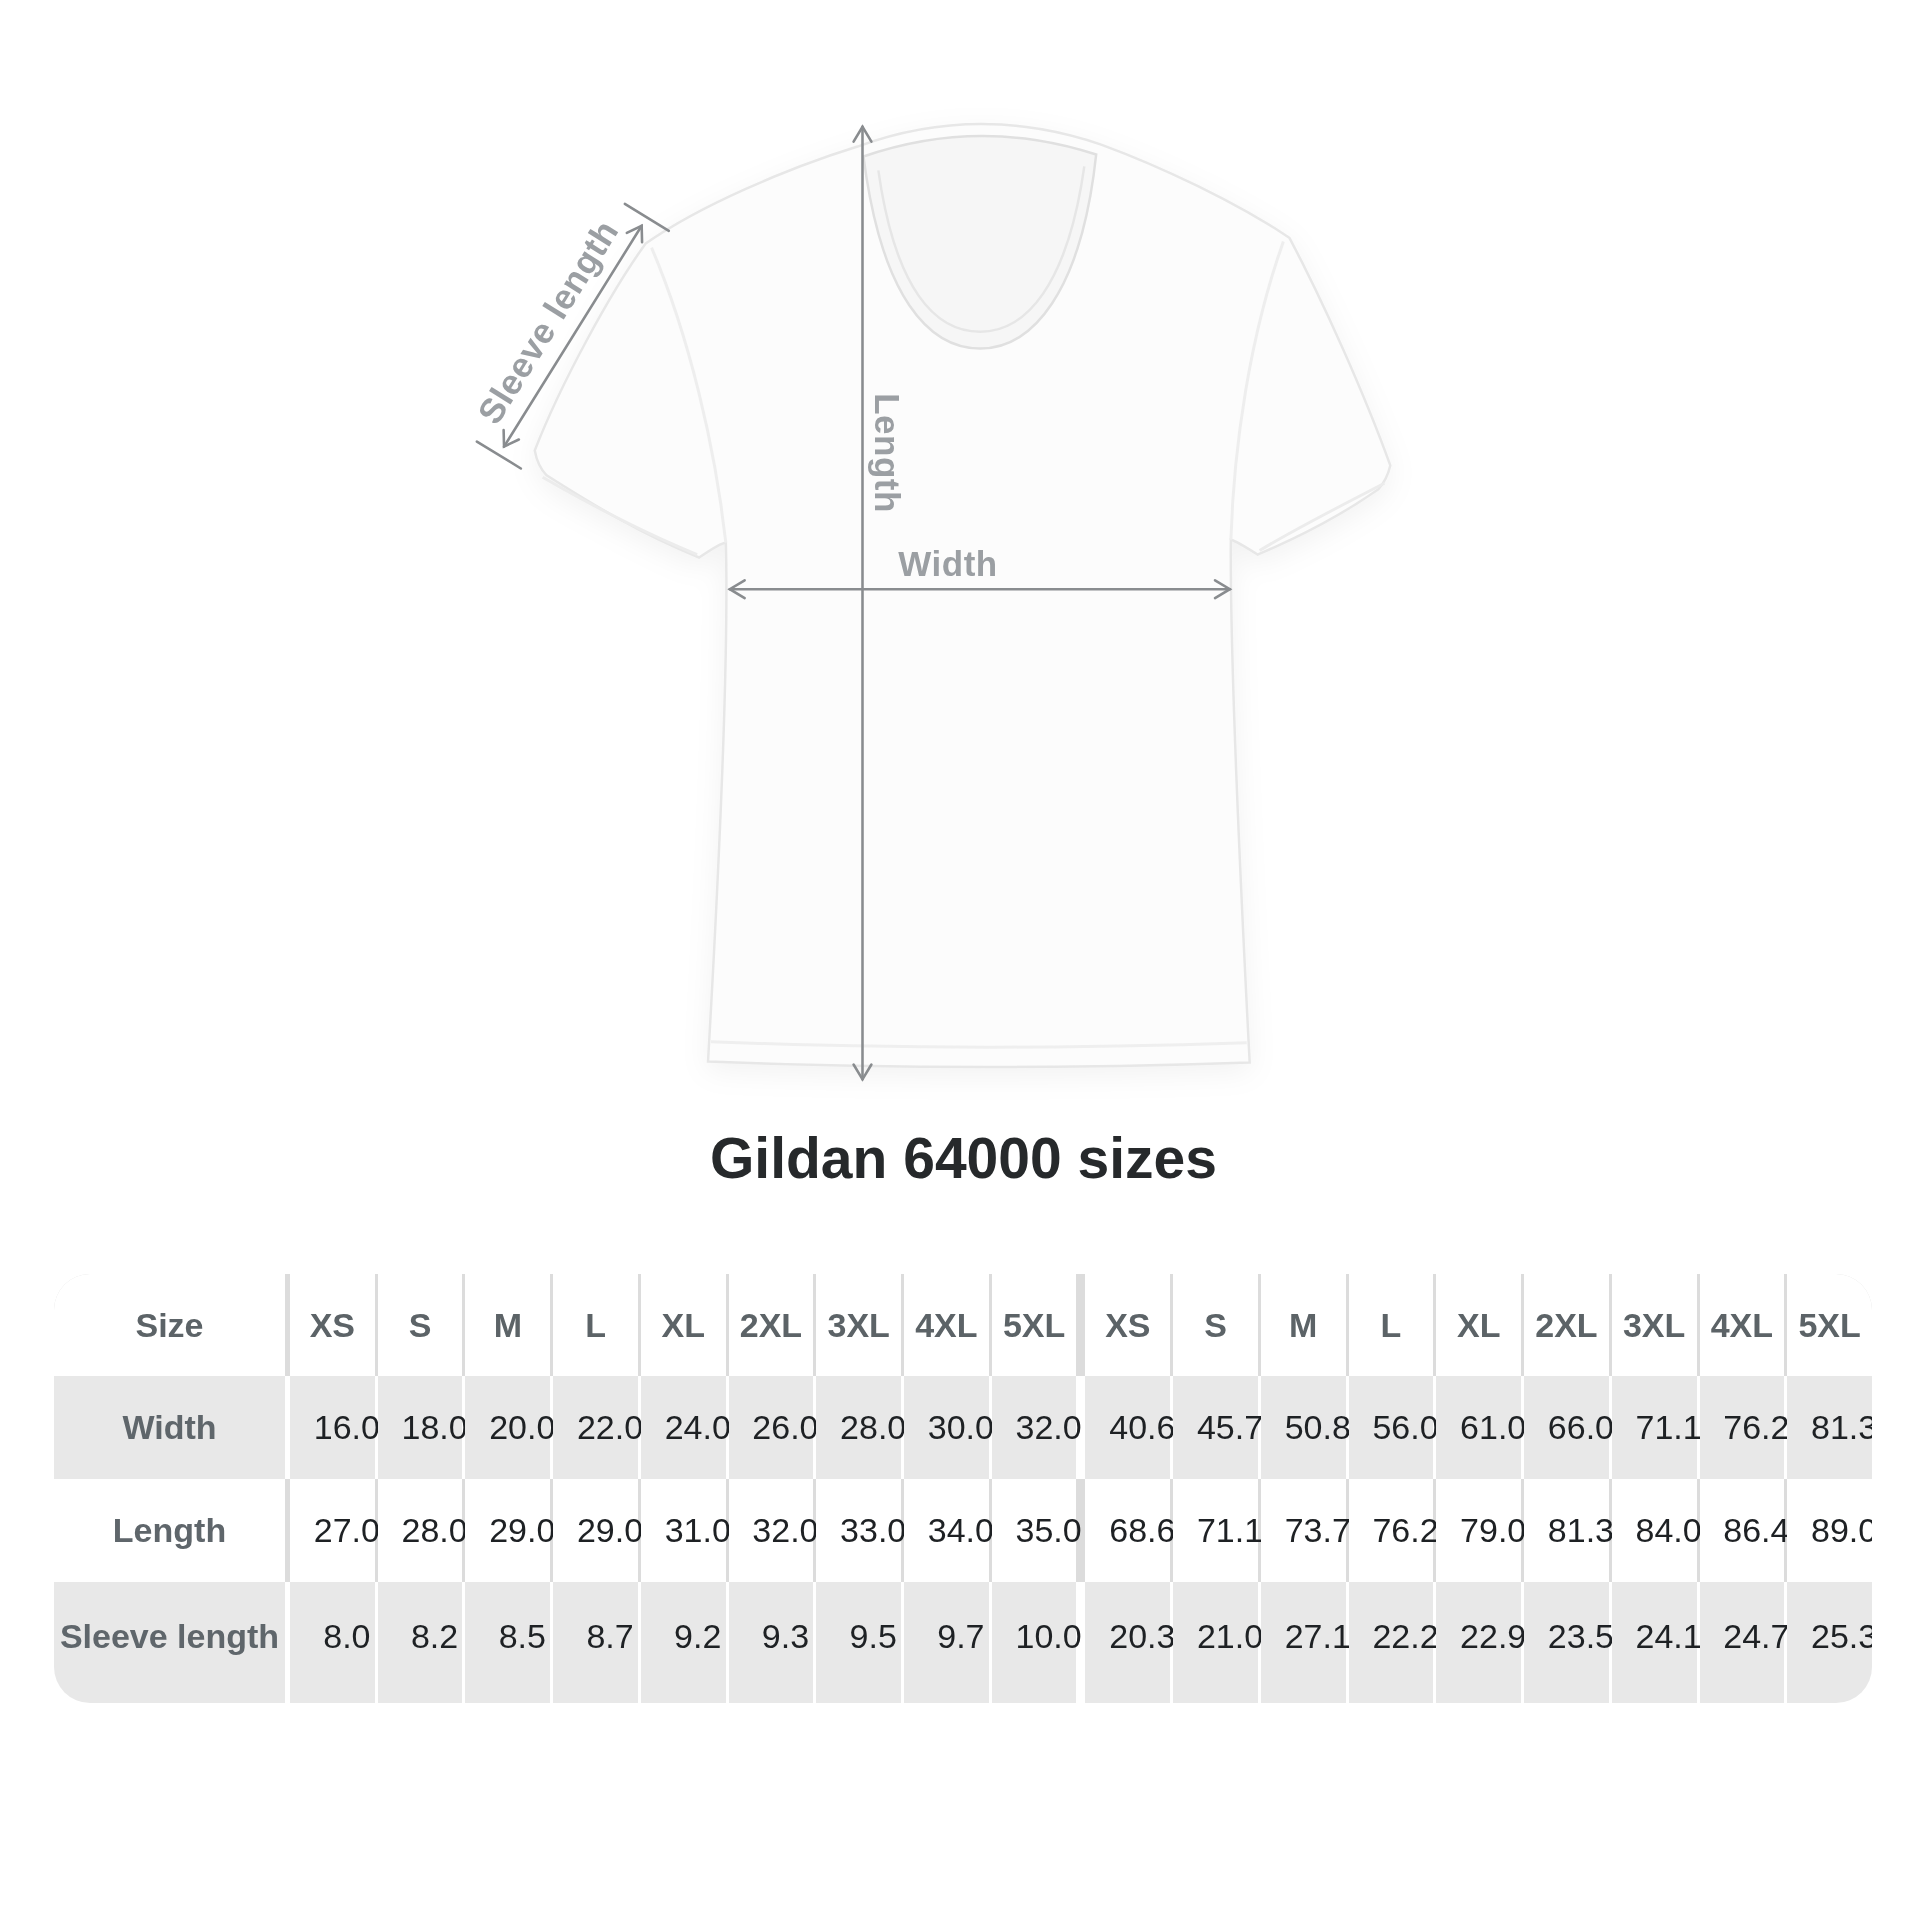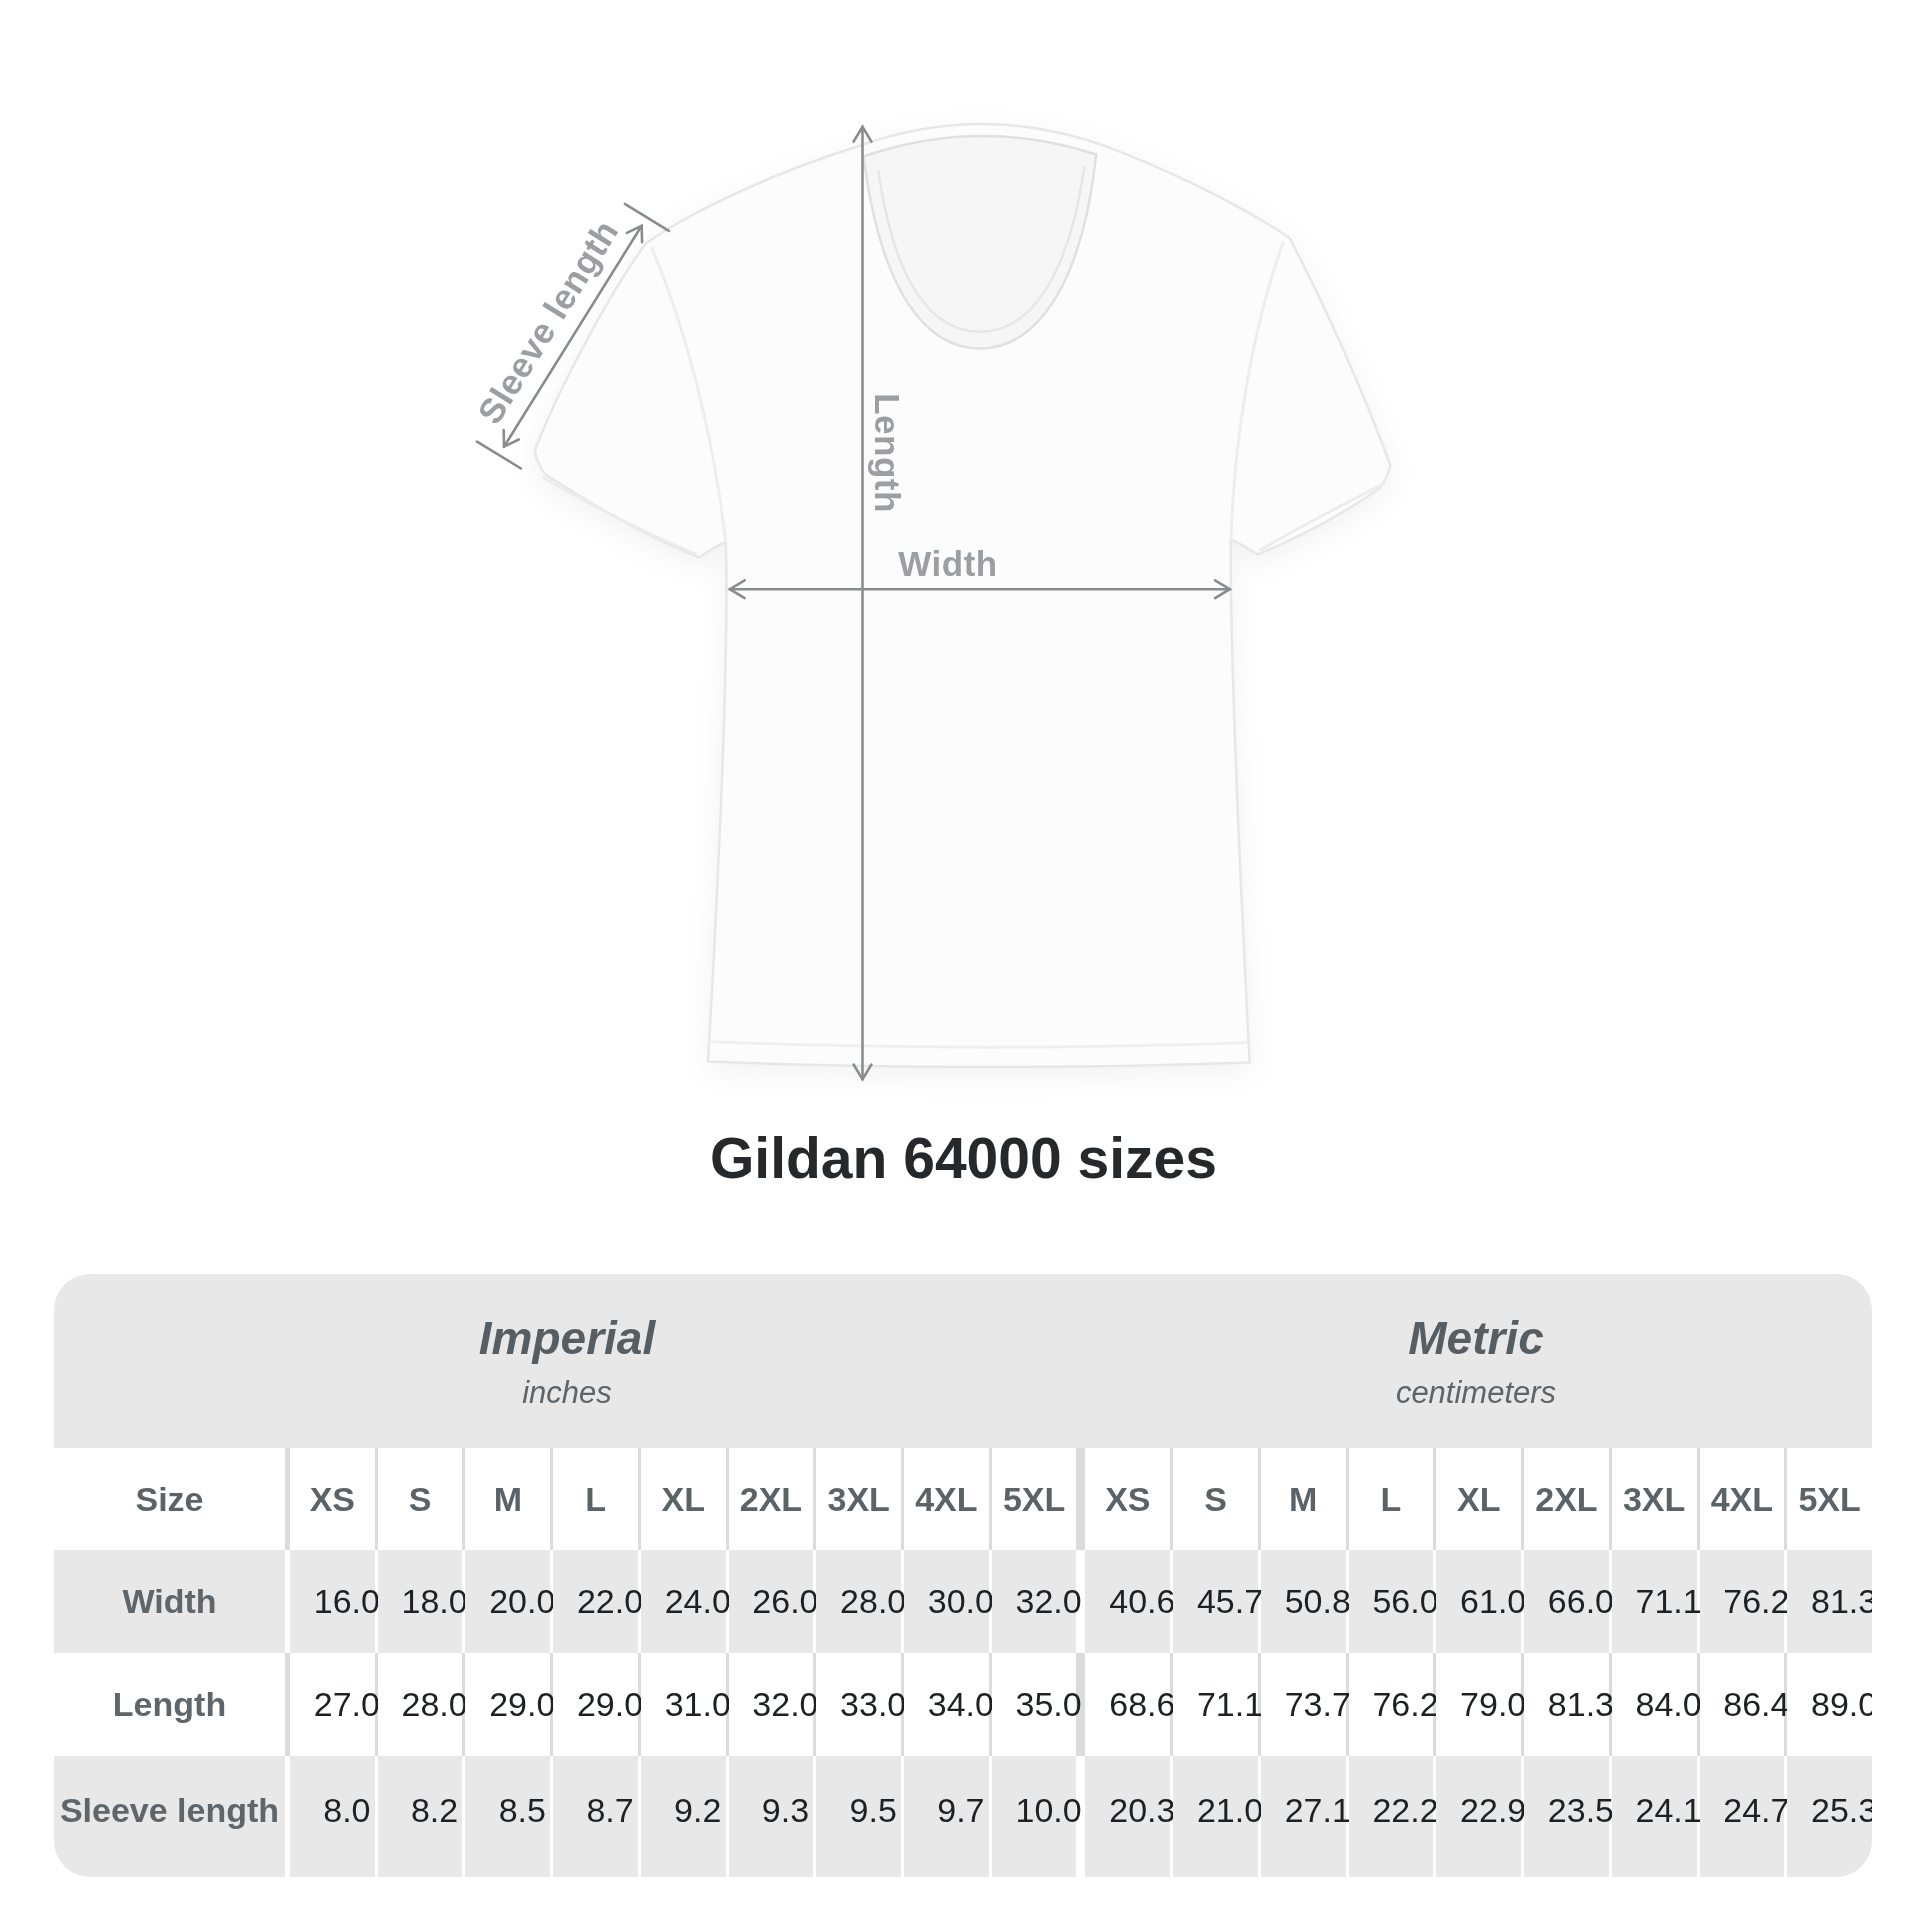--- a/index.html
+++ b/index.html
@@ -108,30 +108,20 @@
     </g>
   </svg>
 
   <div class="ann ann-sleeve">Sleeve length</div>
   <div class="ann ann-length">Length</div>
   <div class="ann ann-width">Width</div>
 
   <div class="page-title">Gildan 64000 sizes</div>
 
   <div class="sizes-table">
-    <div class="band">
-      <div class="band-half band-left">
-        <div class="band-title">Imperial</div>
-        <div class="band-unit">inches</div>
-      </div>
-      <div class="band-half band-right">
-        <div class="band-title">Metric</div>
-        <div class="band-unit">centimeters</div>
-      </div>
-    </div>
     <div id="table-body">
         <div class="trow row-white header-row">
           <div class="tcell lbl">Size</div>
           <div class="tcell hd first-data">XS</div>
           <div class="tcell hd">S</div>
           <div class="tcell hd">M</div>
           <div class="tcell hd">L</div>
           <div class="tcell hd">XL</div>
           <div class="tcell hd">2XL</div>
           <div class="tcell hd">3XL</div>

